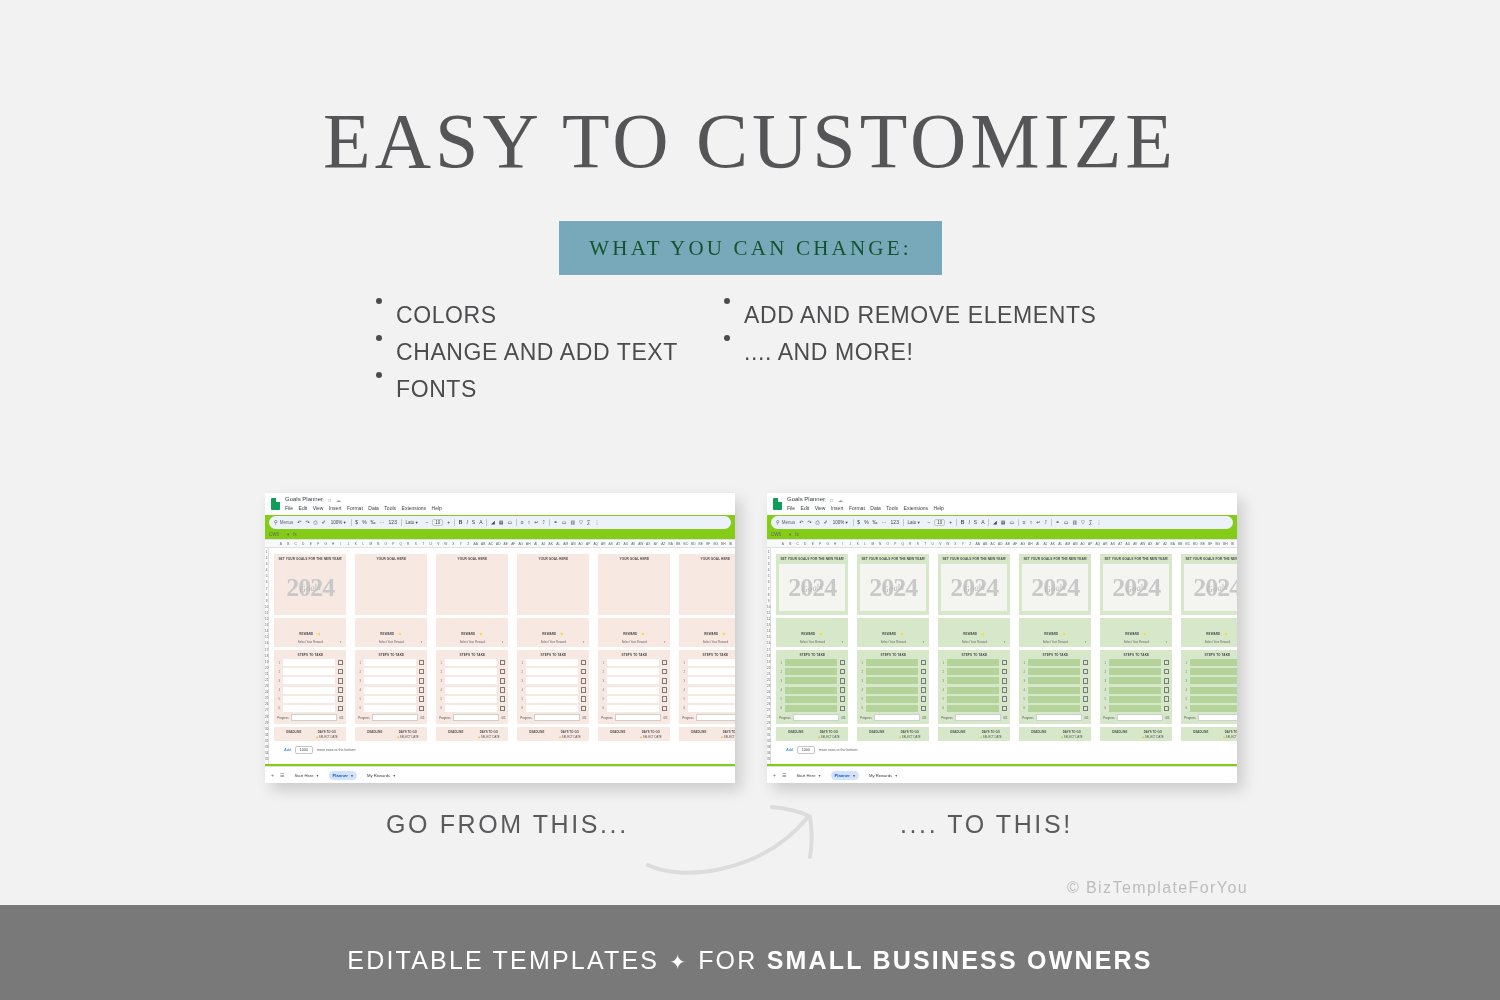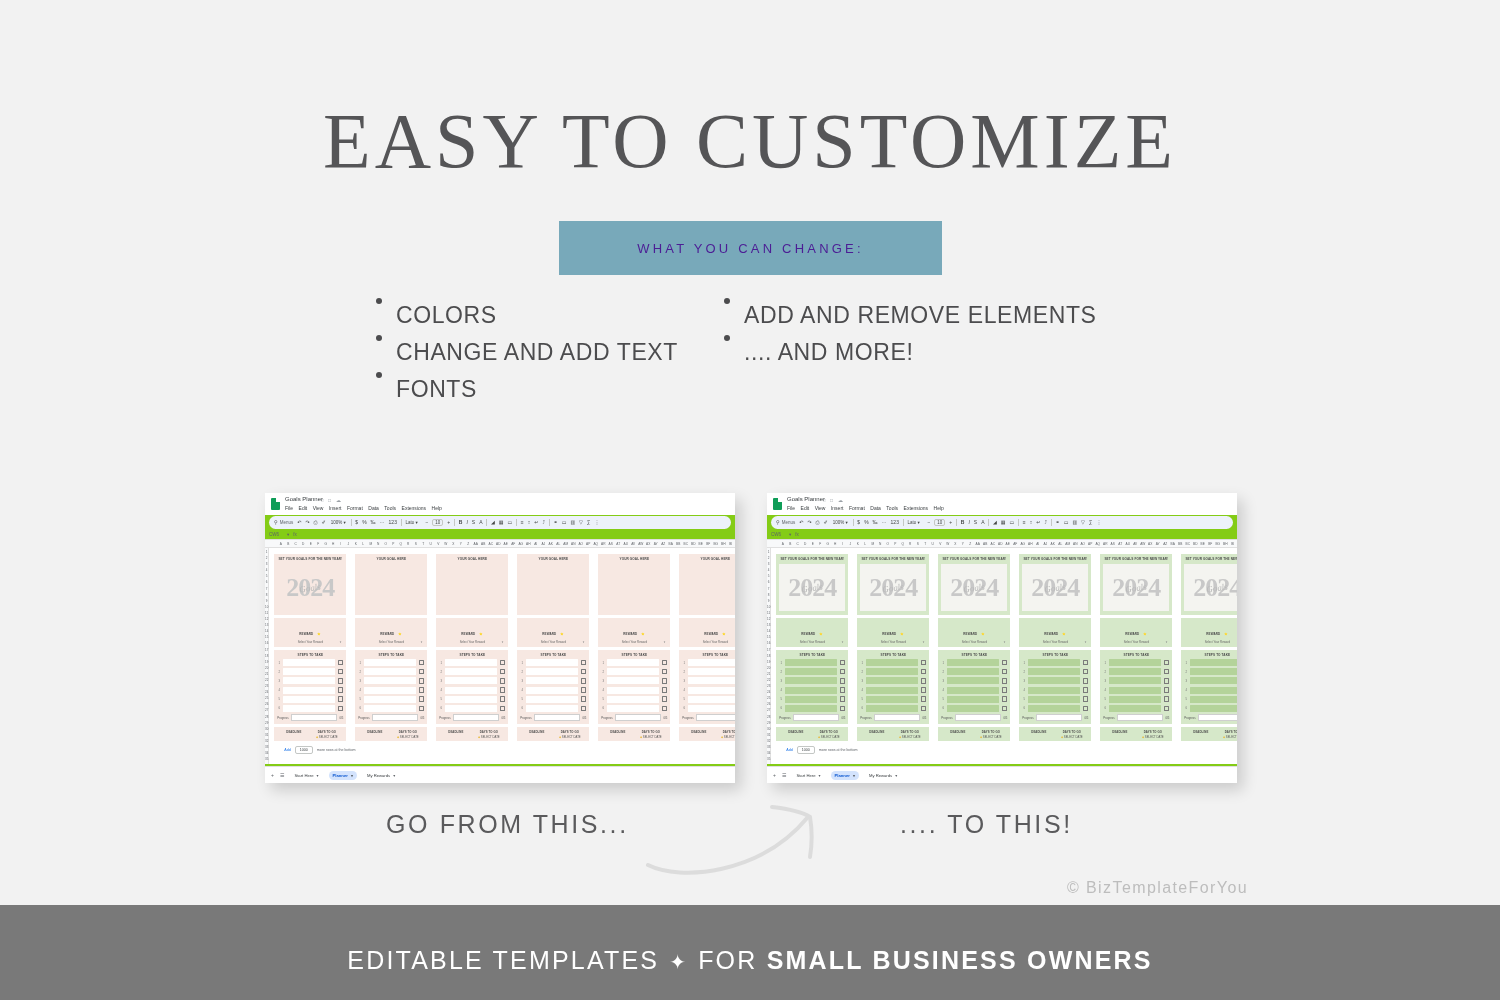--- a/index.html
+++ b/index.html
@@ -23,21 +23,21 @@
   }
 
   
   .banner{
     position:absolute;left:559px;top:221px;
     width:383px;height:54px;
     background:#78a9ba;
     display:flex;align-items:center;justify-content:center;
   }
   .banner-text{
-    color:#4c1d95;font-size:13px;letter-spacing:3.2px;font-weight:500;
+    color:#14532d;font-size:21px;letter-spacing:3.2px;font-weight:500;font-family:Liberation Serif, serif;
   }
 
   
   .bullets{
     position:absolute;top:302px;left:0;width:1500px;
     display:flex;justify-content:center;gap:0;
   }
   .bullet-col{width:360px;}
   .bullet-col.right{width:400px;margin-left:-12px;}
   .bullet-row{

